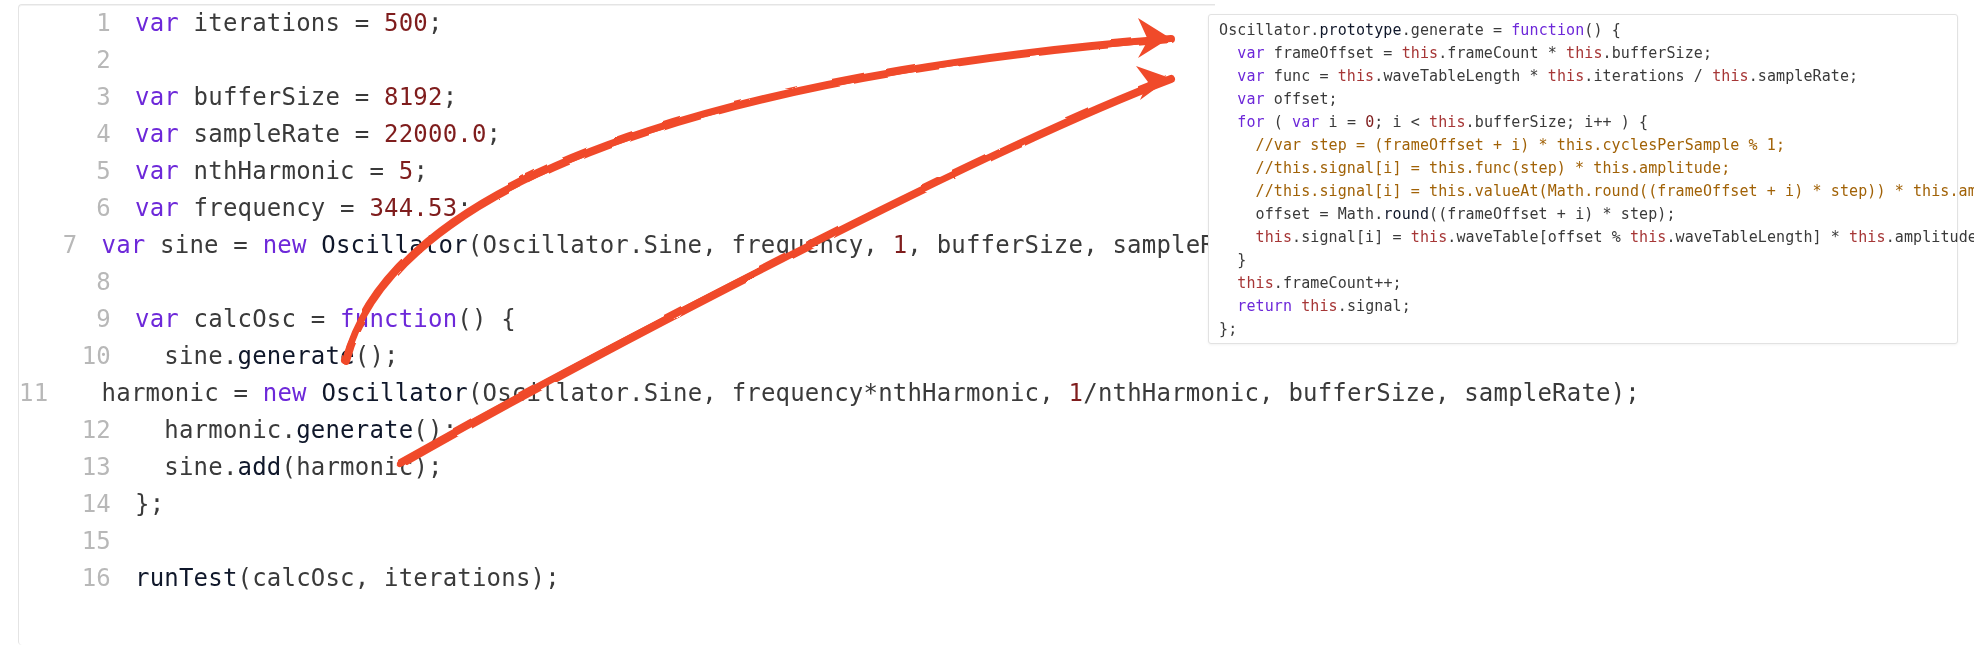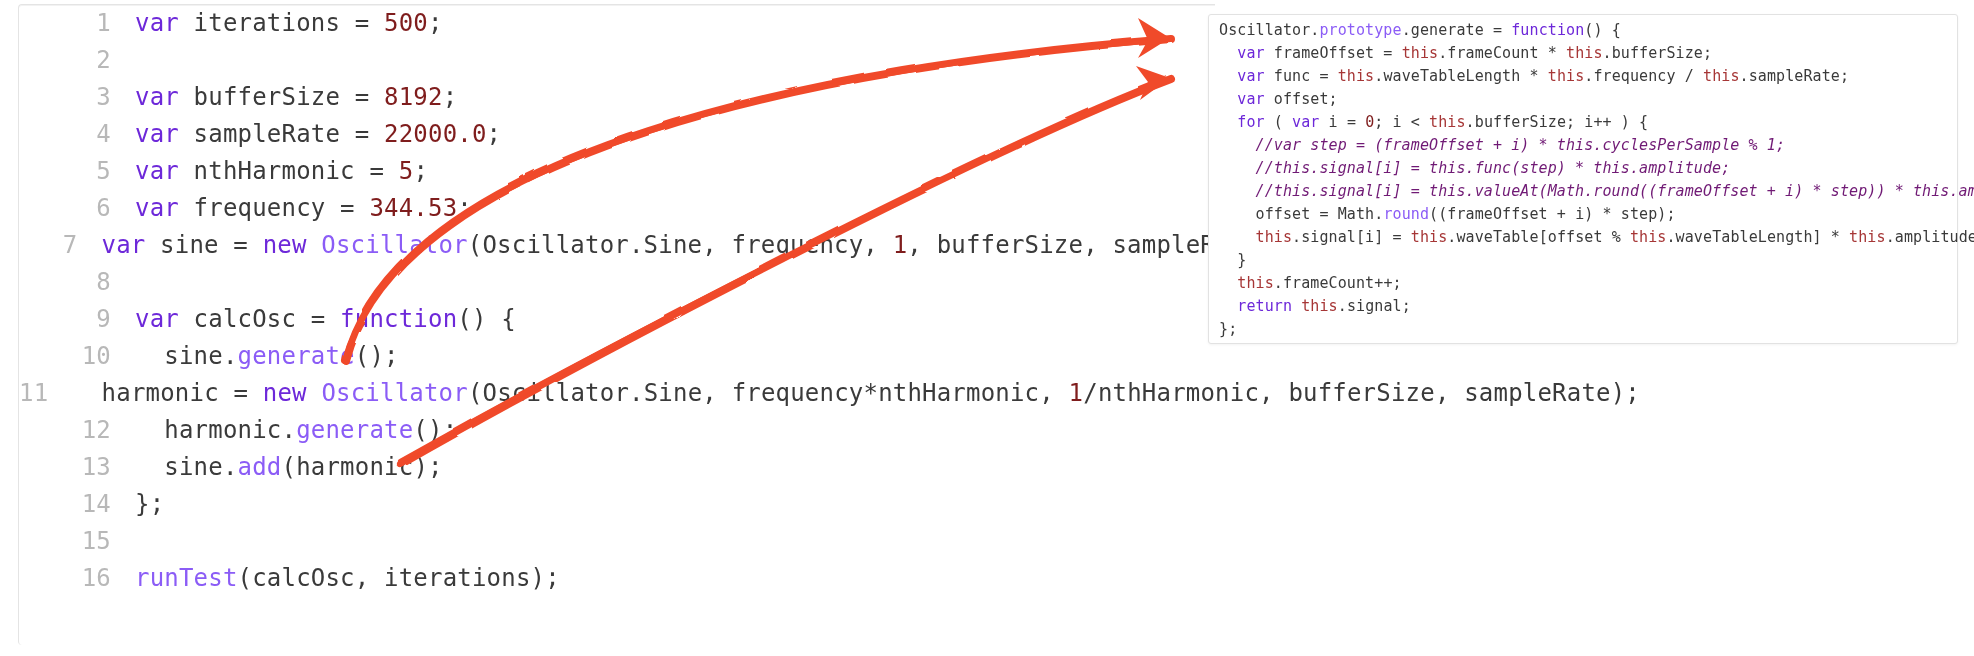--- a/index.html
+++ b/index.html
@@ -25,25 +25,25 @@
     position:absolute;right:16px;top:14px;width:748px;
     border:1px solid #e2e2e2;border-radius:3px;background:#fff;
     font-size:15px;line-height:23px;letter-spacing:0.1px;
     padding:4px 0 2px 0;
     box-shadow:0 1px 3px rgba(0,0,0,0.05);
   }
   .snippet .sline{white-space:pre;padding:0 10px;color:#2b2b2b;}
   
   .kw{color:#6d28d9;}       
   .num{color:#7f1d1d;}      
-  .fn{color:#8b5cf6;}       
+  .fn{color:#0f172a;}       
   .id{color:#3a3a3a;}
   .th{color:#a63636;}       
   .op{color:#3a3a3a;}
-  .cm{color:#701a75;font-style:italic;}
+  .cm{color:#a16207;}
   
   .arrows{position:absolute;left:0;top:0;pointer-events:none;}
 </style>
 </head>
 <body>
 <div class="page">
 
 <div class="editor" id="editor">
       <div class="line"><span class="gutter">1</span><span class="code"><span class="kw">var</span><span class="id"> iterations </span><span class="op">= </span><span class="num">500</span><span class="op">;</span></span></div>
       <div class="line"><span class="gutter">2</span><span class="code"></span></div>
@@ -59,21 +59,21 @@
       <div class="line"><span class="gutter">12</span><span class="code"><span class="id">  harmonic</span><span class="op">.</span><span class="fn">generate</span><span class="op">();</span></span></div>
       <div class="line"><span class="gutter">13</span><span class="code"><span class="id">  sine</span><span class="op">.</span><span class="fn">add</span><span class="op">(</span><span class="id">harmonic</span><span class="op">);</span></span></div>
       <div class="line"><span class="gutter">14</span><span class="code"><span class="op">};</span></span></div>
       <div class="line"><span class="gutter">15</span><span class="code"></span></div>
       <div class="line"><span class="gutter">16</span><span class="code"><span class="fn">runTest</span><span class="op">(</span><span class="id">calcOsc</span><span class="op">, </span><span class="id">iterations</span><span class="op">);</span></span></div>
     </div>
 
 <div class="snippet" id="snippet">
       <div class="sline"><span class="id">Oscillator</span><span class="op">.</span><span class="fn">prototype</span><span class="op">.</span><span class="id">generate</span><span class="op"> = </span><span class="kw">function</span><span class="op">() {</span></div>
       <div class="sline"><span class="id">  </span><span class="kw">var</span><span class="id"> frameOffset = </span><span class="th">this</span><span class="op">.</span><span class="id">frameCount * </span><span class="th">this</span><span class="op">.</span><span class="id">bufferSize;</span></div>
-      <div class="sline"><span class="id">  </span><span class="kw">var</span><span class="id"> func = </span><span class="th">this</span><span class="op">.</span><span class="id">waveTableLength * </span><span class="th">this</span><span class="op">.</span><span class="id">frequency / </span><span class="th">this</span><span class="op">.</span><span class="id">sampleRate;</span></div>
+      <div class="sline"><span class="id">  </span><span class="kw">var</span><span class="id"> func = </span><span class="th">this</span><span class="op">.</span><span class="id">waveTableLength * </span><span class="th">this</span><span class="op">.</span><span class="id">iterations / </span><span class="th">this</span><span class="op">.</span><span class="id">sampleRate;</span></div>
       <div class="sline"><span class="id">  </span><span class="kw">var</span><span class="id"> offset;</span></div>
       <div class="sline"><span class="id"></span></div>
       <div class="sline"><span class="id">  </span><span class="kw">for</span><span class="op"> ( </span><span class="kw">var</span><span class="id"> i = </span><span class="num">0</span><span class="op">; </span><span class="id">i &lt; </span><span class="th">this</span><span class="op">.</span><span class="id">bufferSize; i</span><span class="op">++</span><span class="op"> ) {</span></div>
       <div class="sline"><span class="cm">    //var step = (frameOffset + i) * this.cyclesPerSample % 1;</span></div>
       <div class="sline"><span class="cm">    //this.signal[i] = this.func(step) * this.amplitude;</span></div>
       <div class="sline"><span class="cm">    //this.signal[i] = this.valueAt(Math.round((frameOffset + i) * step)) * this.amplitude;</span></div>
       <div class="sline"><span class="id">    offset = </span><span class="id">Math</span><span class="op">.</span><span class="fn">round</span><span class="op">((</span><span class="id">frameOffset + i</span><span class="op">) * </span><span class="id">step</span><span class="op">);</span></div>
       <div class="sline"><span class="id">    </span><span class="th">this</span><span class="op">.</span><span class="id">signal[i] = </span><span class="th">this</span><span class="op">.</span><span class="id">waveTable[offset % </span><span class="th">this</span><span class="op">.</span><span class="id">waveTableLength] * </span><span class="th">this</span><span class="op">.</span><span class="id">amplitude;</span></div>
       <div class="sline"><span class="op">  }</span></div>
       <div class="sline"><span class="id"></span></div>

